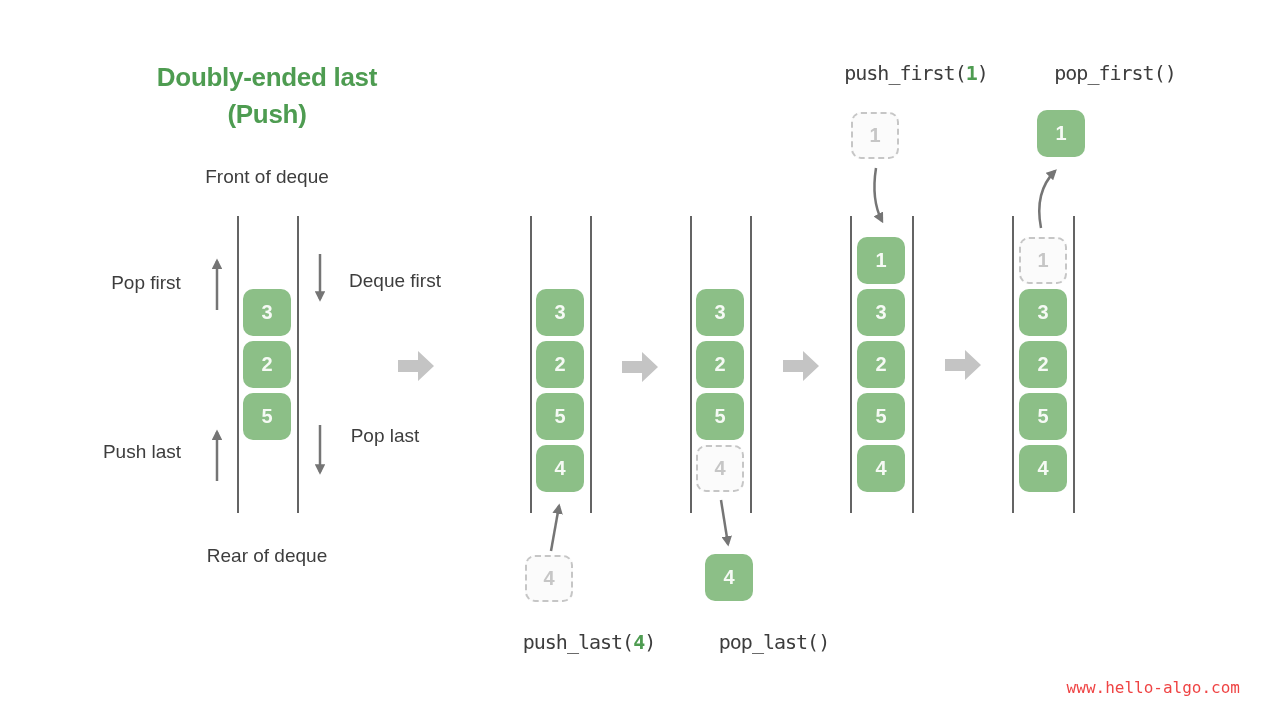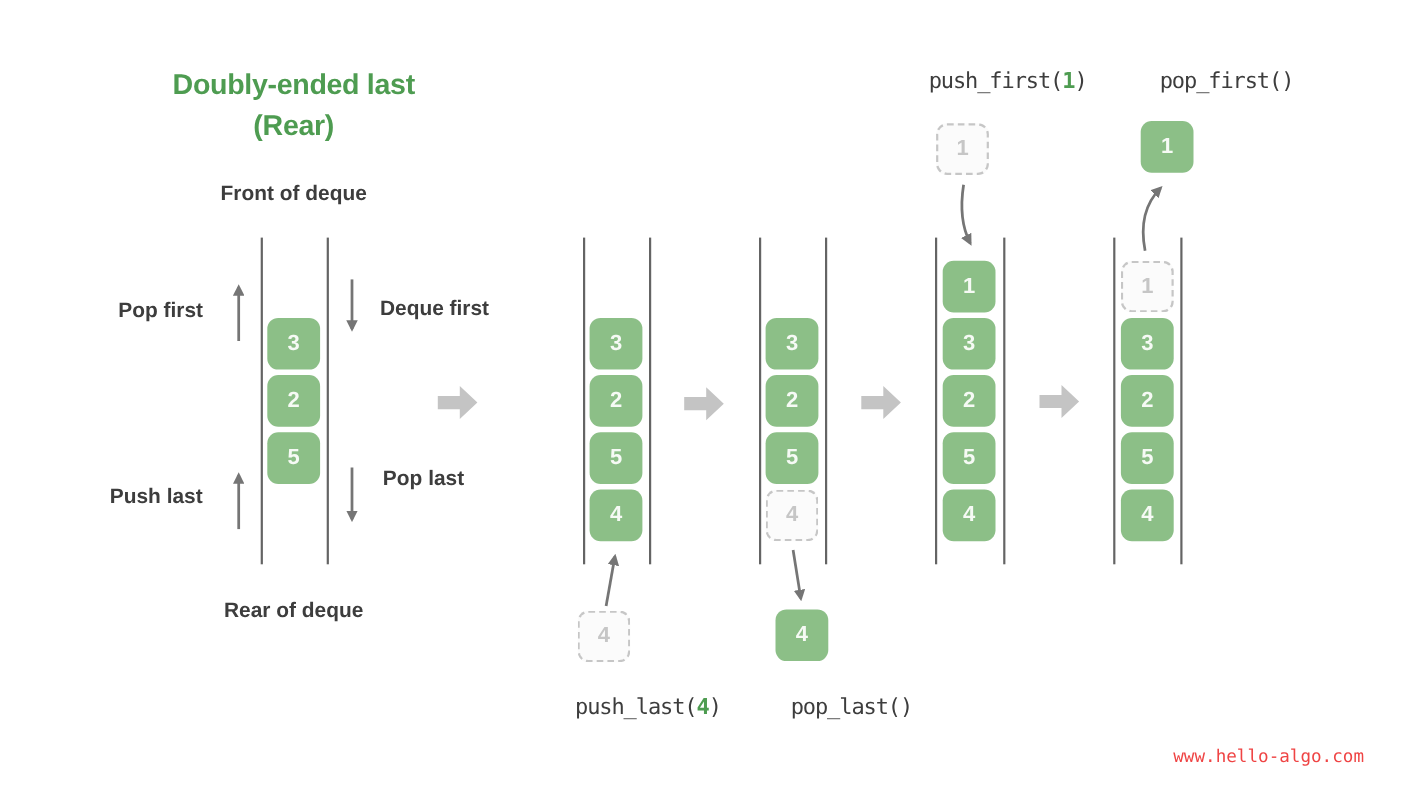--- a/index.html
+++ b/index.html
@@ -3,21 +3,21 @@
 <meta charset="utf-8">
 <style>
   * { margin:0; padding:0; box-sizing:border-box; }
   html,body { width:1280px; height:720px; }
   body { background:#ffffff; font-family:"Liberation Sans", sans-serif; position:relative; overflow:hidden; }
   .stage { position:absolute; left:0; top:0; width:1280px; height:720px; background:#ffffff; }
 
   .title-line { position:absolute; transform:translate(-50%,-50%); font-weight:bold; font-size:26px;
                 letter-spacing:-0.3px; color:#4e9c51; white-space:nowrap; }
 
-  .side-label { position:absolute; transform:translate(-50%,-50%); font-weight:bold; font-size:19px;
+  .side-label { position:absolute; transform:translate(-50%,-50%); font-weight:normal; font-size:19px;
                 color:#3d3d3d; white-space:nowrap; }
 
   .vline { position:absolute; width:2px; height:297px; top:216px; background:#646464; }
 
   .cell { position:absolute; width:48px; height:47px; border-radius:10px;
           display:flex; align-items:center; justify-content:center;
           font-weight:bold; font-size:20px; }
   .cell.solid { background:#8cbf87; color:#f6faf5; }
   .cell.ghost { background:#fbfbfb; border:2px dashed #c6c6c6; color:#c6c6c6; }
 
@@ -33,21 +33,21 @@
   svg.overlay { position:absolute; left:0; top:0; width:1280px; height:720px; pointer-events:none; }
   .thin-arrow { stroke:#757575; stroke-width:2.5; fill:none; }
   .step-arrow { fill:#c4c4c4; }
 </style>
 </head>
 <body>
 
 <div class="stage">
 
   <div class="title-line" style="left:267px; top:77px">Doubly-ended last</div>
-  <div class="title-line" style="left:267px; top:114px">(Rear)</div>
+  <div class="title-line" style="left:267px; top:114px">(Push)</div>
 
   <div class="side-label" style="left:267px; top:177px">Front of deque</div>
   <div class="side-label" style="left:267px; top:556px">Rear of deque</div>
 
   <div class="side-label" style="left:146px; top:283px">Pop first</div>
   <div class="side-label" style="left:395px; top:281px">Deque first</div>
   <div class="side-label" style="left:142px; top:452px">Push last</div>
   <div class="side-label" style="left:385px; top:436px">Pop last</div>
 
   <div class="vline" style="left:237px"></div>

